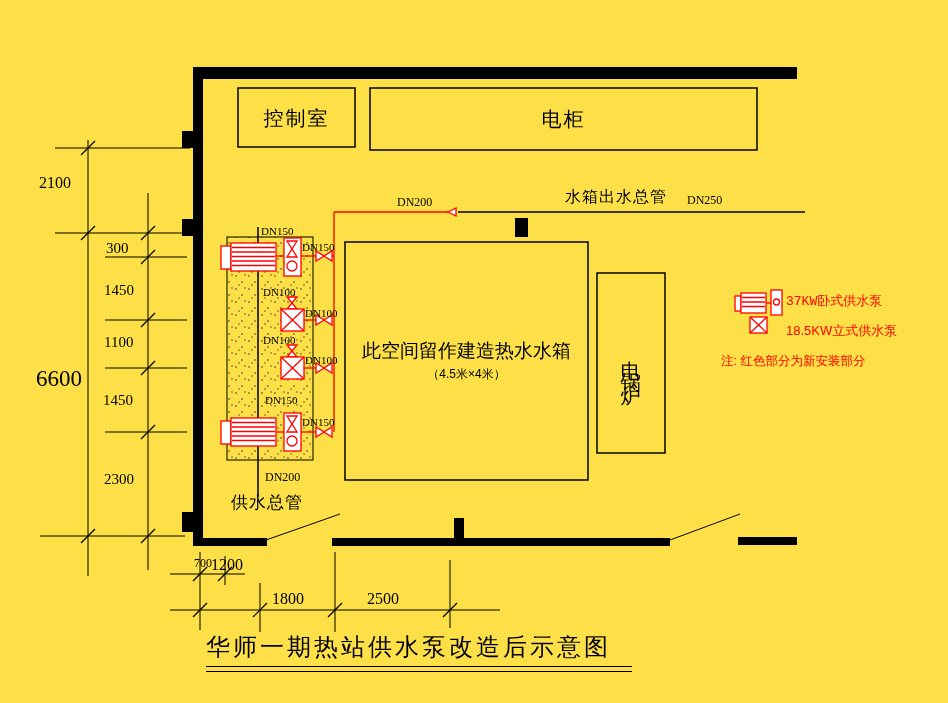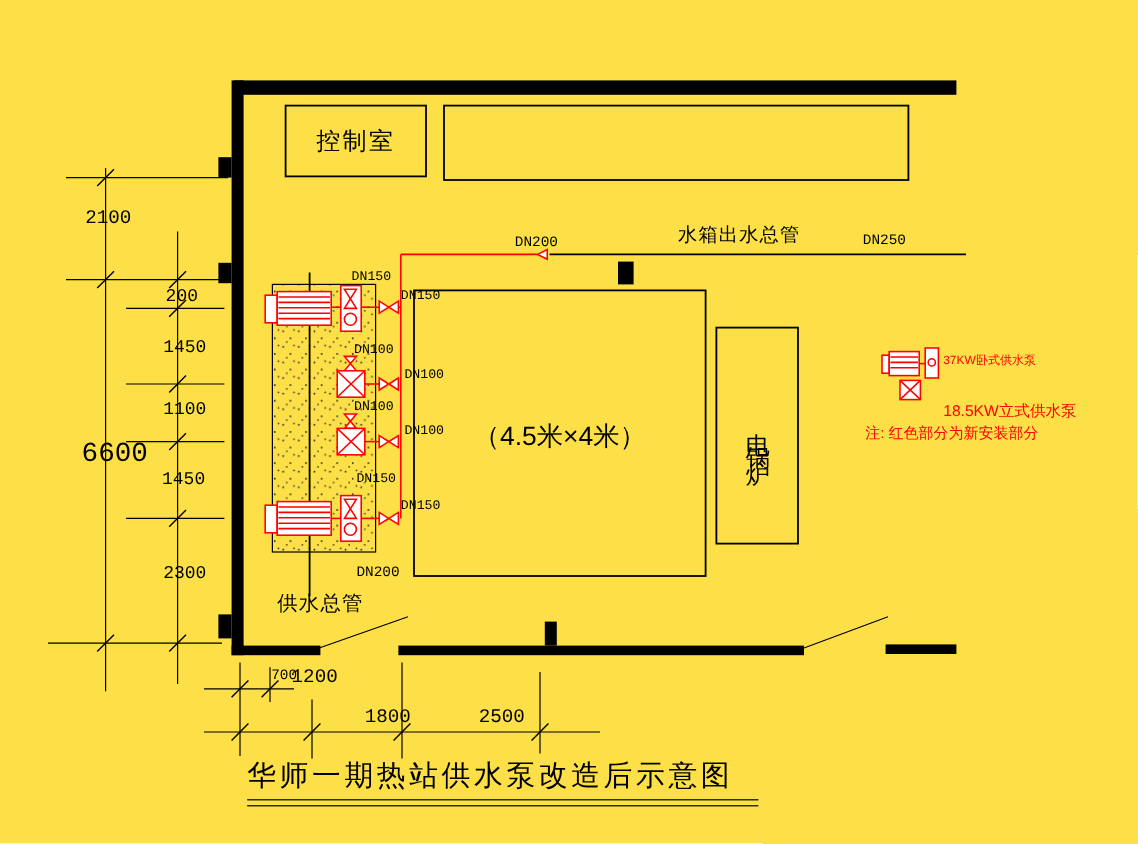--- a/index.html
+++ b/index.html
@@ -1,20 +1,20 @@
 <!DOCTYPE html>
 <html><head>
 <meta charset="utf-8">
 <style>
   html,body{margin:0;padding:0;background:#fff;}
   .stage{position:relative;width:948px;height:703px;background:#fde047;overflow:hidden;
          font-family:"Liberation Sans","DejaVu Sans",sans-serif;color:#000;}
   .stage svg{position:absolute;left:0;top:0;}
   .lbl{position:absolute;white-space:nowrap;line-height:1.1;}
-  .mono{font-family:Liberation Mono, monospace;margin-left:32px;}
+  .mono{font-family:Liberation Serif, serif;}
   .red{color:#ff0000;}
   .boxcenter{display:flex;align-items:center;justify-content:center;text-align:center;}
   .vert{writing-mode:vertical-rl;text-orientation:upright;}
   .title{font-size:24px;letter-spacing:3px;text-align:left;}
   .dbl-underline{border-top:1.5px solid #000;border-bottom:1px solid #000;height:4px;}
 </style>
 </head>
 <body>
 
 <div class="stage">
@@ -165,23 +165,27 @@
       <line x1="750" y1="317" x2="767" y2="333"></line>
       <line x1="750" y1="333" x2="767" y2="317"></line>
     </g>
   </g>
 </svg>
 
 <div class="lbl boxcenter" style="left:238px;top:88px;width:117px;height:59px;font-size:20px;letter-spacing:2px;">
       <span>控制室</span>
     </div>
 
+<div class="lbl boxcenter" style="left:370px;top:88px;width:387px;height:62px;font-size:20px;letter-spacing:2px;">
+      <span>电柜</span>
+    </div>
 
 <div class="lbl boxcenter" style="left:345px;top:242px;width:243px;height:238px;flex-direction:column;font-size:19px;">
-  <span style="font-size:22px;margin-top:6px;">（4.5米×4米）</span>
+  <span>此空间留作建造热水水箱</span>
+  <span style="font-size:12px;margin-top:6px;">（4.5米×4米）</span>
 </div>
 
 <div class="lbl boxcenter" style="left:597px;top:273px;width:68px;height:180px;font-size:20px;">
       <span class="vert" style="letter-spacing:12px;">电锅炉</span>
     </div>
 
 <div class="lbl" style="left:565px;top:188px;font-size:16px;letter-spacing:1px;">水箱出水总管</div>
 <div class="lbl mono" style="left:397px;top:196px;font-size:12px;">DN200</div>
 <div class="lbl mono" style="left:687px;top:194px;font-size:12px;">DN250</div>
 <div class="lbl" style="left:231px;top:494px;font-size:17px;letter-spacing:1px;">供水总管</div>
@@ -190,32 +194,32 @@
 <div class="lbl mono" style="left:261px;top:225px;font-size:11px;">DN150</div>
 <div class="lbl mono" style="left:302px;top:241px;font-size:11px;">DN150</div>
 <div class="lbl mono" style="left:263px;top:286px;font-size:11px;">DN100</div>
 <div class="lbl mono" style="left:305px;top:307px;font-size:11px;">DN100</div>
 <div class="lbl mono" style="left:263px;top:334px;font-size:11px;">DN100</div>
 <div class="lbl mono" style="left:305px;top:354px;font-size:11px;">DN100</div>
 <div class="lbl mono" style="left:265px;top:394px;font-size:11px;">DN150</div>
 <div class="lbl mono" style="left:302px;top:416px;font-size:11px;">DN150</div>
 
 <div class="lbl mono" style="left:39px;top:174px;font-size:16px;">2100</div>
-<div class="lbl mono" style="left:106px;top:240px;font-size:15px;">200</div>
+<div class="lbl mono" style="left:106px;top:240px;font-size:15px;">300</div>
 <div class="lbl mono" style="left:104px;top:282px;font-size:15px;">1450</div>
 <div class="lbl mono" style="left:104px;top:334px;font-size:15px;">1100</div>
 <div class="lbl mono" style="left:36px;top:366px;font-size:23px;">6600</div>
 <div class="lbl mono" style="left:103px;top:392px;font-size:15px;">1450</div>
 <div class="lbl mono" style="left:104px;top:471px;font-size:15px;">2300</div>
 
 <div class="lbl mono" style="left:194px;top:557px;font-size:12px;">700</div>
 <div class="lbl mono" style="left:211px;top:556px;font-size:16px;">1200</div>
 <div class="lbl mono" style="left:272px;top:590px;font-size:16px;">1800</div>
 <div class="lbl mono" style="left:367px;top:590px;font-size:16px;">2500</div>
 
-<div class="lbl red" style="left:786px;top:295px;font-size:10px;">37KW卧式供水泵</div>
-<div class="lbl red" style="left:786px;top:336px;font-size:13px;text-align:center;">18.5KW立式供水泵</div>
+<div class="lbl red" style="left:786px;top:295px;font-size:13px;font-family:Liberation Mono, monospace;">37KW卧式供水泵</div>
+<div class="lbl red" style="left:786px;top:324px;font-size:13px;text-align:center;">18.5KW立式供水泵</div>
 <div class="lbl red" style="left:721px;top:355px;font-size:12.5px;">注: 红色部分为新安装部分</div>
 
 <div class="lbl title" style="left:206px;top:634px;width:424px;">华师一期热站供水泵改造后示意图</div>
 <div class="lbl dbl-underline" style="left:206px;top:666px;width:426px;"></div>
 
 </div>
 
 </body></html>

